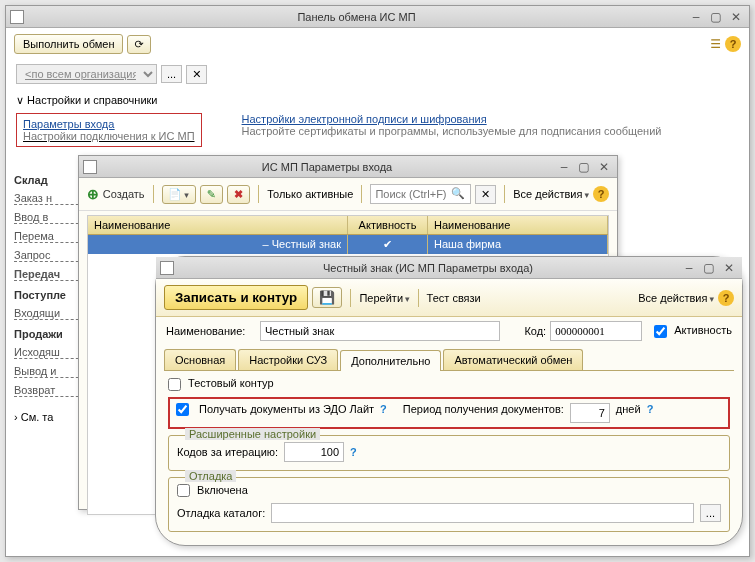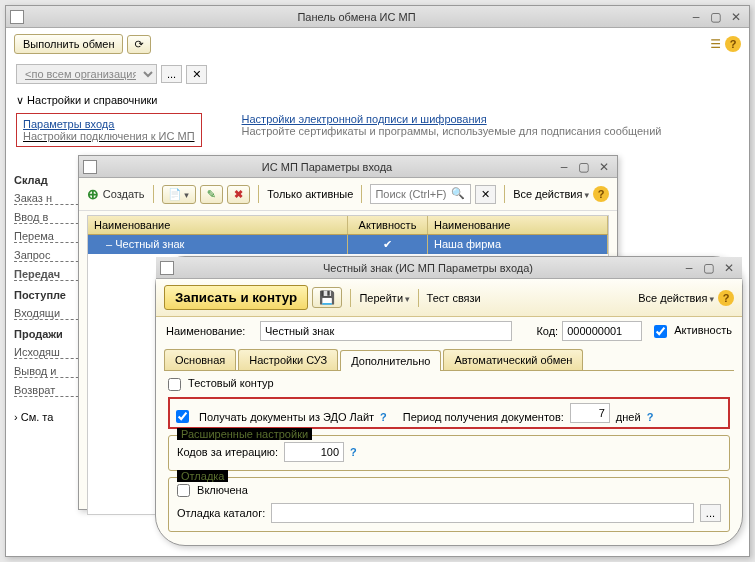--- a/index.html
+++ b/index.html
@@ -179,30 +179,30 @@
   .group {
     border: 1px solid #b8a76c;
     border-radius: 3px;
     margin: 6px 0;
     padding: 6px 8px 8px;
     position: relative;
   }
   .group-caption {
     position: absolute;
     top: -8px;
-    left: 8px;
-    background: #000000;
+    left: 16px;
+    background: #e5e5e5;
     padding: 0 4px;
     color: #5a6f2e;
   }
   .highlight-row {
     border: 2px solid #c53030;
     padding: 4px 6px;
     display:flex;
-    align-items:flex-end;
+    align-items:flex-start;
     gap:6px;
   }
   input[type=checkbox]{ margin:0 4px 0 0; vertical-align:middle;}
   .help-q { color:#1a7dcf; font-weight:bold; cursor:pointer; }
   .help-round {
     width:16px;height:16px;border-radius:50%;
     background:#f5c032;color:#7a4b00;font-weight:bold;
     display:inline-flex;align-items:center;justify-content:center;
     font-size:11px;cursor:pointer;
   }
@@ -304,21 +304,21 @@
     <span><span>Все действия</span><span class="dropdown-caret">▾</span></span>
     <span class="help-round">?</span>
   </div>
   <div class="grid">
     <div class="grid-head">
       <div class="col name">Наименование</div>
       <div class="col active">Активность</div>
       <div class="col org">Наименование</div>
     </div>
     <div class="grid-row">
-      <div class="col name" style="padding-left:18px;">– <span>Честный знак</span></div>
+      <div class="col name" style="padding-left:2px;text-align:right;">– <span>Честный знак</span></div>
       <div class="col active">✔</div>
       <div class="col org">Наша фирма</div>
     </div>
     <div style="height:260px;background:#fff;"></div>
   </div>
 </div>
 
 <div id="win-detail" class="window">
   <div class="titlebar">
     <span class="icon"></span>
@@ -336,21 +336,21 @@
     <span>Тест связи</span>
     <div style="flex:1"></div>
     <span><span>Все действия</span><span class="dropdown-caret">▾</span></span>
     <span class="help-round">?</span>
   </div>
 
   <div class="form-row">
     <label>Наименование:</label>
     <input class="small-input" style="flex: 1 1 0%;" value="Честный знак">
     <label style="margin-left:20px;min-width:auto;">Код:</label>
-    <input class="small-input" style="width: 80px;" value="000000001">
+    <input class="small-input" style="width: 92px; font-family: Liberation Serif, serif;" value="000000001">
     <label style="min-width:auto;margin-left:8px;">
       <input type="checkbox" checked="" style="">
       <span>Активность</span>
     </label>
   </div>
 
   <div class="tabs">
     <div class="tab">Основная</div>
     <div class="tab">Настройки СУЗ</div>
     <div class="tab active">Дополнительно</div>

